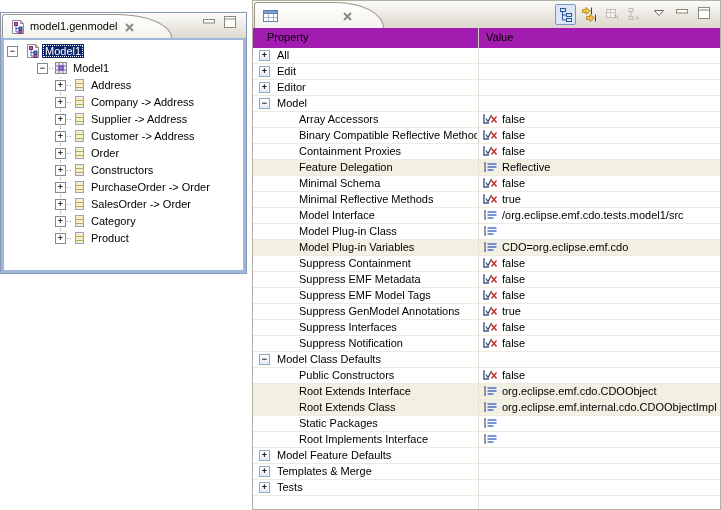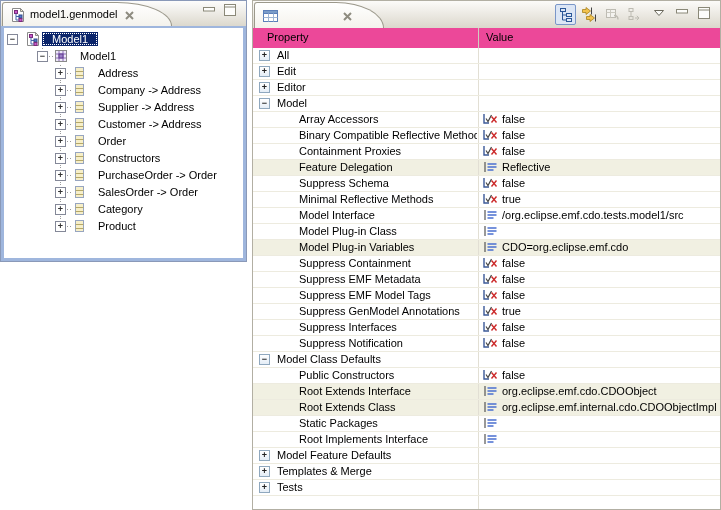--- a/index.html
+++ b/index.html
@@ -1,38 +1,38 @@
 <!DOCTYPE html>
 <html><head>
 <meta charset="utf-8">
 <style>
   html,body{margin:0;padding:0;width:721px;height:510px;overflow:hidden;background:#fff;
     font-family:"Liberation Sans","DejaVu Sans",sans-serif;font-size:11px;color:#000;}
   
-  .editor{position:absolute;left:0;top:0;width:247px;height:262px;border:1px solid #8A99B8;
+  .editor{position:absolute;left:0;top:12px;width:247px;height:262px;border:1px solid #8A99B8;
     box-sizing:border-box;background:#fff;}
   .ehead{position:absolute;top:0;left:0;right:0;height:25px;
     background:linear-gradient(#FDFDFC,#DCD8CD);}
   .etab{position:absolute;left:1px;top:1px;width:170px;height:24px;box-sizing:border-box;
     background:linear-gradient(#FFFFFF,#F4F2EC);border:1px solid #9B988B;border-bottom:none;
     border-radius:3px 55px 0 0 / 3px 24px 0 0;}
   .etab .tabicon{position:absolute;left:7px;top:4px;width:16px;height:16px;}
   .etab .tablabel{position:absolute;left:27px;top:5px;white-space:nowrap;}
   .etab .tabclose{position:absolute;left:121px;top:7px;width:11px;height:11px;cursor:pointer;}
   .winbtn{position:absolute;top:5px;width:13px;height:13px;}
   .ebody{position:absolute;top:25px;left:0;right:0;bottom:0;border:3px solid #9FB6DD;
     border-top-width:2px;background:#fff;padding-top:3px;box-sizing:border-box;overflow:hidden;}
   
   .trow{position:relative;height:17px;}
   .texp{position:absolute;width:11px;height:11px;top:3px;border:1px solid #848898;background:#fff;
     font:bold 9px/9px "Liberation Sans",sans-serif;text-align:center;z-index:2;box-sizing:border-box;color:#333;cursor:pointer;}
   .lvl0 .texp{left:3px}.lvl1 .texp{left:33px}.lvl2 .texp{left:51px}
   .ticon{position:absolute;top:0;width:16px;height:16px;z-index:2;}
   .lvl0 .ticon{left:21px}.lvl1 .ticon{left:49px}.lvl2 .ticon{left:67px}
-  .tlabel{position:absolute;top:1px;white-space:nowrap;padding:1px 10px;}
+  .tlabel{position:absolute;top:1px;white-space:nowrap;padding:1px 3px;}
   .lvl0 .tlabel{left:38px}.lvl1 .tlabel{left:66px}.lvl2 .tlabel{left:84px}
   .tlabel.sel{background:#0A246A;color:#fff;outline:1px dotted #fff;outline-offset:-2px;}
   .tconn-v{position:absolute;width:1px;z-index:1;
     background-image:repeating-linear-gradient(to bottom,#9a9a9a 0 1px,transparent 1px 3px);}
   .lvl1 .tconn-v{left:38px;top:0;height:50%}
   .lvl2 .tconn-v{left:56px;top:0;height:100%}
   .lvl2.last .tconn-v{height:50%}
   .tconn-h{position:absolute;height:1px;top:8px;z-index:1;
     background-image:repeating-linear-gradient(to right,#9a9a9a 0 1px,transparent 1px 3px);}
   .lvl1 .tconn-h{left:39px;width:11px}
@@ -44,21 +44,21 @@
     background:linear-gradient(#FCFBF9,#DBD7CC);border-bottom:1px solid #C2BFB4;}
   .ptab{position:absolute;left:1px;top:1px;width:130px;height:26px;box-sizing:border-box;
     background:linear-gradient(#FFFFFF,#F4F2EC);border:1px solid #9B988B;border-bottom:none;
     border-radius:3px 48px 0 0 / 3px 26px 0 0;}
   .ptab .tabicon{position:absolute;left:8px;top:7px;}
   .ptab .tablabel{position:absolute;left:28px;top:24px;white-space:nowrap;}
   .ptab .tabclose{position:absolute;left:87px;top:8px;width:11px;height:11px;cursor:pointer;}
   .ptoolbar{position:absolute;top:3px;right:4px;height:22px;}
   .tbtn{position:absolute;top:0;width:21px;height:21px;box-sizing:border-box;text-align:center;padding-top:2px;cursor:pointer;}
   .tbtn.selected{border:1px solid #7A96C8;background:#DCE6F5;border-radius:2px;}
-  .pcolhead{position:absolute;top:27px;left:0;right:0;height:20px;background:#ec4899;
+  .pcolhead{position:absolute;top:27px;left:0;right:0;height:20px;background:#a21caf;
     border-bottom:1px solid #CFCCC1;}
   .pcolhead .hname{position:absolute;left:14px;top:3px;}
   .pcolhead .hvalue{position:absolute;left:233px;top:3px;}
   .pcolhead .hdiv{position:absolute;left:225px;top:0;bottom:0;width:1px;background:#CFCCC1;}
   .pbody{position:absolute;top:47px;left:0;right:0;bottom:0;overflow:hidden;}
   .col-div{position:absolute;left:225px;top:0;bottom:0;width:1px;background:#E2DFD4;}
   .prow{position:relative;height:16px;border-bottom:1px solid #EDEBDF;box-sizing:border-box;background:#fff;}
   .prow.hl{background:#F1F0E2;padding-left:11px;}
   .pname{position:absolute;left:46px;top:1px;width:178px;white-space:nowrap;overflow:hidden;}
   .prow.cat .pname{left:24px;width:200px;}
@@ -352,21 +352,21 @@
             </svg></span><span class="pvtext">false</span></div>
       </div>
       <div class="prow hl">
         <span class="pname">Feature Delegation</span>
         <div class="pval"><span class="picon"><svg width="16" height="12" viewBox="0 0 16 12">
               <path d="M3 1v10" stroke="#555" stroke-width="1.2"></path>
               <path d="M5.5 3h9M5.5 6h9M5.5 9h6" stroke="#4A6FD0" stroke-width="1.4"></path>
             </svg></span><span class="pvtext">Reflective</span></div>
       </div>
       <div class="prow">
-        <span class="pname">Suppress Schema</span>
+        <span class="pname">Minimal Schema</span>
         <div class="pval"><span class="picon"><svg width="16" height="12" viewBox="0 0 16 12">
               <path d="M2 1v9h5" fill="none" stroke="#3B5998" stroke-width="1.4"></path>
               <path d="M4 5.5l2 3L9.5 2" fill="none" stroke="#444" stroke-width="1.2"></path>
               <path d="M9.5 3.5l5 6M14.5 3.5l-5 6" stroke="#CC2A2A" stroke-width="1.4" fill="none"></path>
             </svg></span><span class="pvtext">false</span></div>
       </div>
       <div class="prow">
         <span class="pname">Minimal Reflective Methods</span>
         <div class="pval"><span class="picon"><svg width="16" height="12" viewBox="0 0 16 12">
               <path d="M2 1v9h5" fill="none" stroke="#3B5998" stroke-width="1.4"></path>

